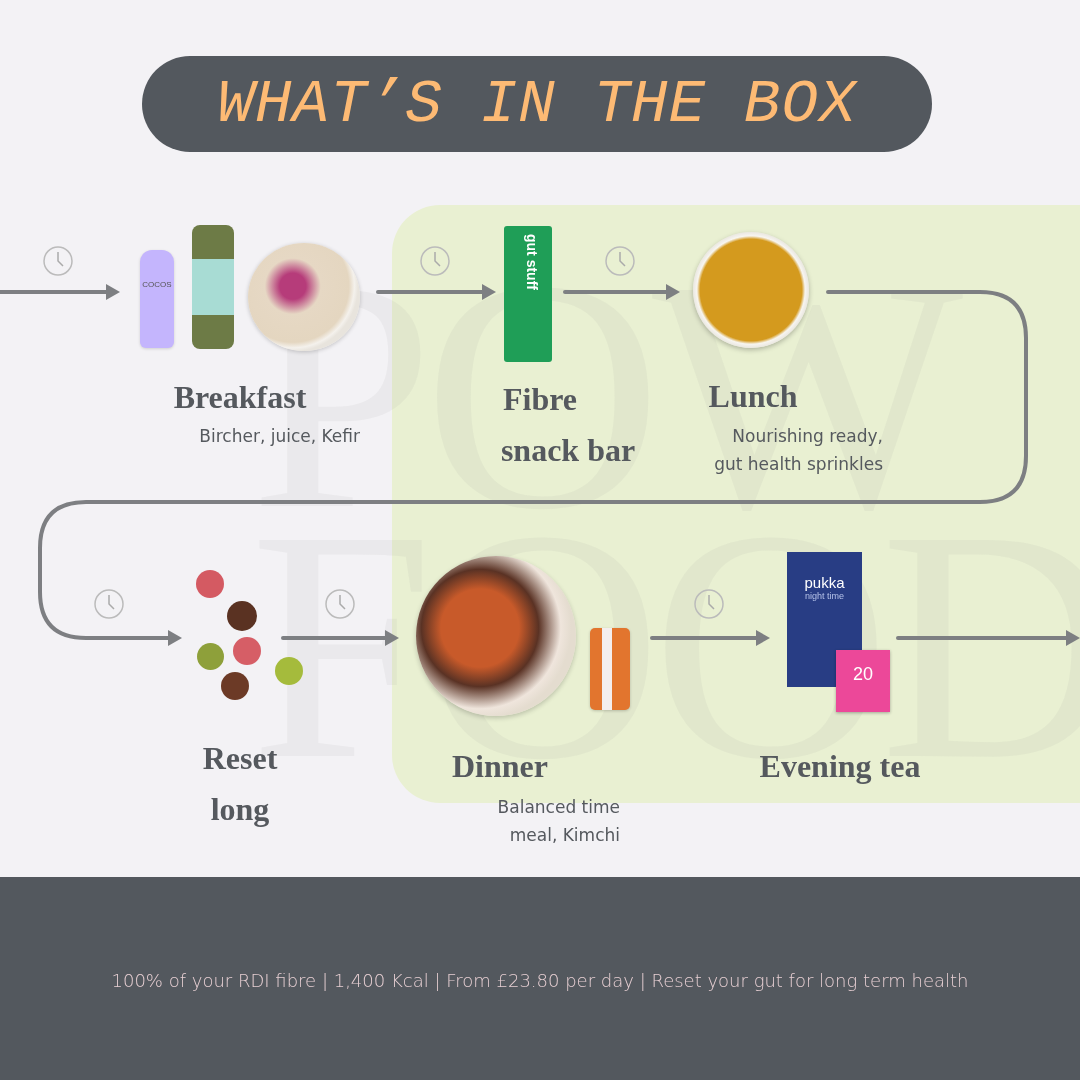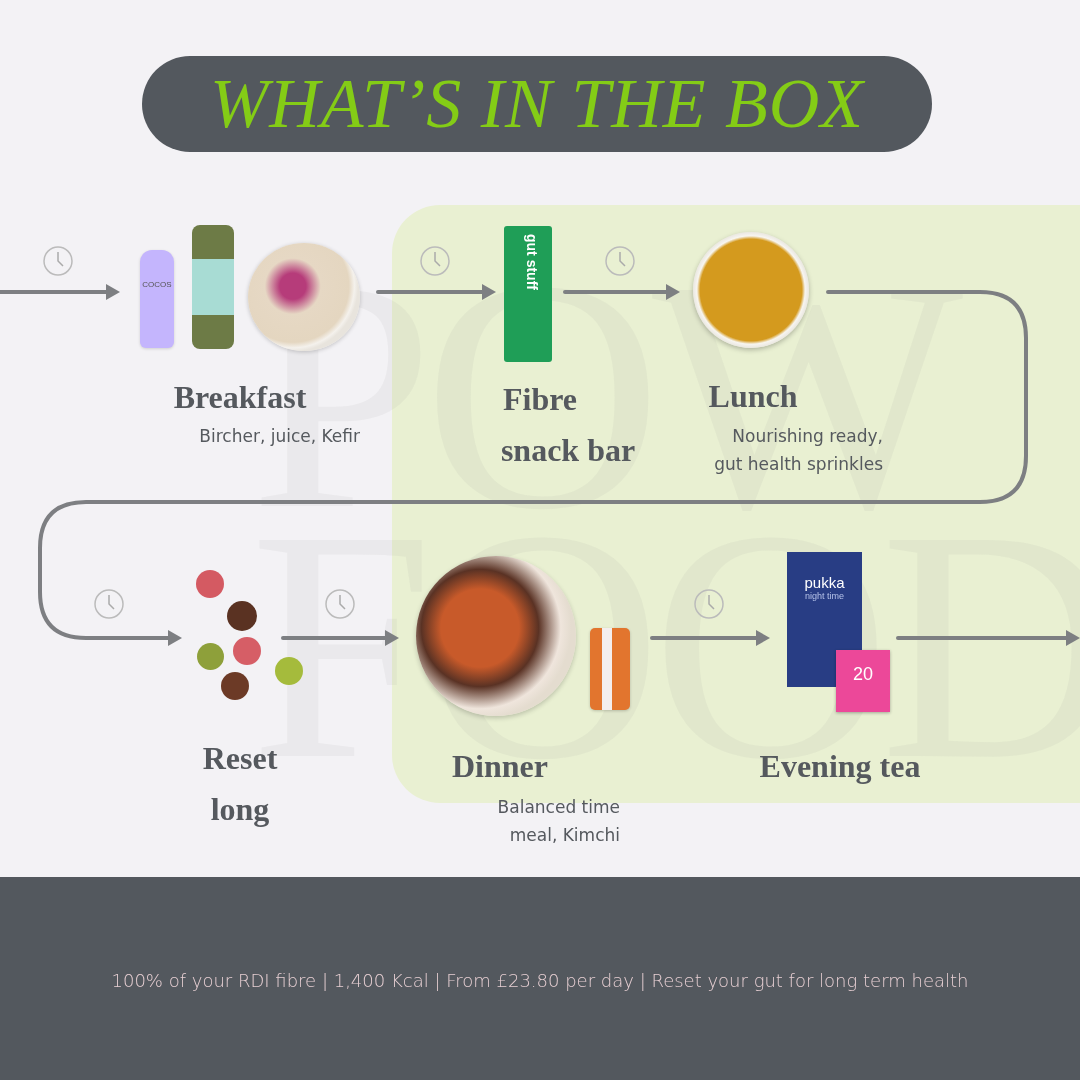--- a/index.html
+++ b/index.html
@@ -1,20 +1,20 @@
 <!DOCTYPE html>
 <html><head>
 <meta charset="utf-8">
 <style>
   html, body { margin:0; padding:0; }
   body { width:1080px; height:1080px; position:relative; overflow:hidden; background:#f3f2f5; font-family:"Liberation Sans", sans-serif; color:#55595e; }
   .green-panel { position:absolute; left:392px; top:205px; width:720px; height:598px; background:#e9f0d2; border-radius:48px 0 0 48px; }
   .watermark { position:absolute; font-family:"Liberation Serif", serif; color:rgba(160,160,160,0.10); font-size:330px; line-height:1; letter-spacing:-10px; }
   .title-pill { position:absolute; left:142px; top:56px; width:790px; height:96px; background:#53585e; border-radius:48px; display:flex; align-items:center; justify-content:center; }
-  .title-pill span { font-family:Liberation Serif, serif; font-style:italic; color:#84cc16; font-size:70px; letter-spacing:1px; }
+  .title-pill span { font-family:Liberation Mono, monospace; font-style:italic; color:#fdba74; font-size:61px; letter-spacing:1px; }
   svg.path { position:absolute; left:0; top:0; }
   .clock { position:absolute; width:30px; height:30px; }
   .label { position:absolute; text-align:center; font-family:"Liberation Serif", serif; font-weight:bold; color:#55595e; font-size:32px; line-height:51px; }
   .sub { position:absolute; text-align:right; font-family:"DejaVu Sans", sans-serif; color:#55595e; font-size:17px; line-height:28px; }
   .food { position:absolute; }
   .footer { position:absolute; left:0; top:877px; width:1080px; height:203px; background:#53585e; }
   .footer-text { position:absolute; left:0; top:970px; width:1080px; text-align:center; color:#e7cfd3; font-family:"DejaVu Sans", sans-serif; font-size:18px; font-weight:300; }
 </style>
 </head>
 <body>

